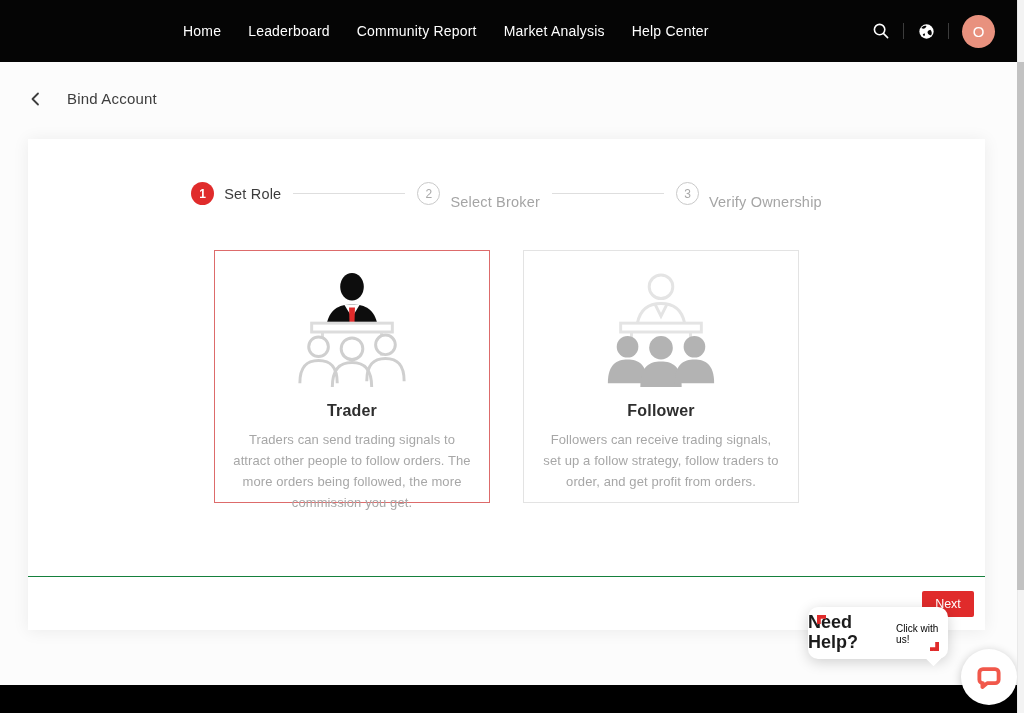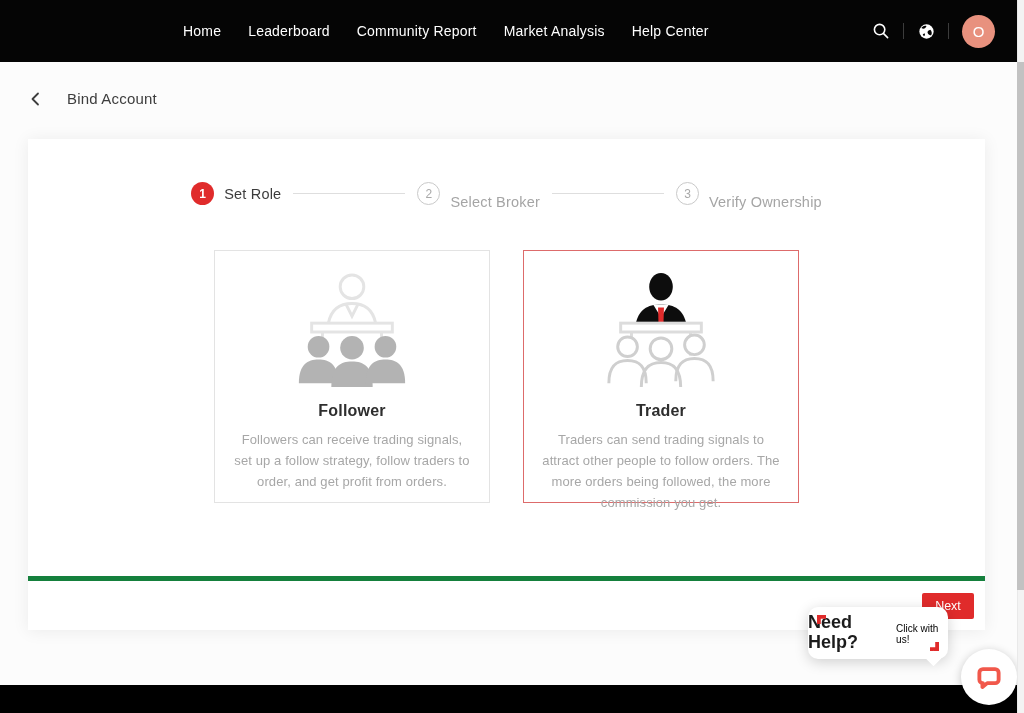--- a/index.html
+++ b/index.html
@@ -73,21 +73,21 @@
     border:1px solid #e3e3e3; text-align:center;
     padding:16px 17px 0; cursor:pointer;
   }
   .role-card.selected { border-color:#dd6b6b; }
   .role-icon { height:126px; display:flex; align-items:flex-end; justify-content:center; }
   .role-title { margin-top:9px; font-size:16px; font-weight:700; color:#2e2e2e; letter-spacing:.2px; }
   .role-desc { margin-top:9px; font-size:13px; color:#a7a7a7; line-height:1.62; letter-spacing:.1px; }
 
   
   .panel-footer {
-    margin-top:auto; border-top:5px solid #15803d; height:54px;
+    margin-top:auto; border-top:1px solid #15803d; height:54px;
     display:flex; align-items:center; justify-content:flex-end; padding-right:11px;
   }
   .next-btn {
     width:52px; height:26px; background:#e02b2b; color:#fff;
     font-size:12.5px; border:none; border-radius:2px; cursor:pointer;
     font-family:"Liberation Sans", sans-serif;
   }
 
   
   .help-tooltip {
@@ -187,20 +187,48 @@
     </div>
     <span class="connector"></span>
     <div class="step">
       <span class="step-circle inactive">3</span>
       <span class="step-label inactive">Verify Ownership</span>
     </div>
   </div>
 
   <div class="cards">
 
+    <div class="role-card selected">
+      <div class="role-icon">
+        <svg width="138" height="122" viewBox="0 0 140 124">
+
+          <line x1="40" y1="62" x2="40" y2="86" stroke="#dcdcdc" stroke-width="3"></line>
+          <line x1="100" y1="62" x2="100" y2="86" stroke="#dcdcdc" stroke-width="3"></line>
+
+          <g stroke="#cfcfcf" stroke-width="3" fill="#fff">
+            <circle cx="36" cy="77" r="10"></circle>
+            <path d="M17 114 C17 96 25 91 36 91 C47 91 55 96 55 114" fill="none"></path>
+            <circle cx="70" cy="79" r="11"></circle>
+            <path d="M50 118 C50 98 59 93 70 93 C81 93 90 98 90 118" fill="none"></path>
+            <circle cx="104" cy="75" r="10"></circle>
+            <path d="M85 112 C85 94 93 89 104 89 C115 89 123 94 123 112" fill="none"></path>
+          </g>
+
+          <ellipse cx="70" cy="16" rx="12" ry="14" fill="#0d0d0d"></ellipse>
+          <path d="M44 55 C47 39 56 34 70 34 C84 34 93 39 96 55 Z" fill="#0d0d0d"></path>
+          <polygon points="62,34 78,34 70,47" fill="#fff"></polygon>
+          <polygon points="67,37 73,37 72.5,55 67.5,55" fill="#e02b2b"></polygon>
+
+          <rect x="29" y="53" width="82" height="9" fill="#fff" stroke="#dcdcdc" stroke-width="3"></rect>
+        </svg>
+      </div>
+      <div class="role-title">Trader</div>
+      <div class="role-desc">Traders can send trading signals to attract other people to follow orders. The more orders being followed, the more commission you get.</div>
+    </div>
+
     <div class="role-card">
       <div class="role-icon">
         <svg width="138" height="122" viewBox="0 0 140 124">
 
           <g stroke="#e4e4e4" stroke-width="3" fill="none">
             <circle cx="70" cy="16" r="12"></circle>
             <path d="M46 53 C49 38 58 33 70 33 C82 33 91 38 94 53"></path>
             <path d="M64 34 L70 46 L76 34"></path>
             <line x1="40" y1="62" x2="40" y2="86"></line>
             <line x1="100" y1="62" x2="100" y2="86"></line>
@@ -214,48 +242,20 @@
             <path d="M49 118 C49 97 58 92 70 92 C82 92 91 97 91 118 Z"></path>
             <circle cx="104" cy="77" r="11"></circle>
             <path d="M84 114 C84 95 93 90 104 90 C115 90 124 95 124 114 Z"></path>
           </g>
         </svg>
       </div>
       <div class="role-title">Follower</div>
       <div class="role-desc">Followers can receive trading signals, set up a follow strategy, follow traders to order, and get profit from orders.</div>
     </div>
 
-    <div class="role-card selected">
-      <div class="role-icon">
-        <svg width="138" height="122" viewBox="0 0 140 124">
-
-          <line x1="40" y1="62" x2="40" y2="86" stroke="#dcdcdc" stroke-width="3"></line>
-          <line x1="100" y1="62" x2="100" y2="86" stroke="#dcdcdc" stroke-width="3"></line>
-
-          <g stroke="#cfcfcf" stroke-width="3" fill="#fff">
-            <circle cx="36" cy="77" r="10"></circle>
-            <path d="M17 114 C17 96 25 91 36 91 C47 91 55 96 55 114" fill="none"></path>
-            <circle cx="70" cy="79" r="11"></circle>
-            <path d="M50 118 C50 98 59 93 70 93 C81 93 90 98 90 118" fill="none"></path>
-            <circle cx="104" cy="75" r="10"></circle>
-            <path d="M85 112 C85 94 93 89 104 89 C115 89 123 94 123 112" fill="none"></path>
-          </g>
-
-          <ellipse cx="70" cy="16" rx="12" ry="14" fill="#0d0d0d"></ellipse>
-          <path d="M44 55 C47 39 56 34 70 34 C84 34 93 39 96 55 Z" fill="#0d0d0d"></path>
-          <polygon points="62,34 78,34 70,47" fill="#fff"></polygon>
-          <polygon points="67,37 73,37 72.5,55 67.5,55" fill="#e02b2b"></polygon>
-
-          <rect x="29" y="53" width="82" height="9" fill="#fff" stroke="#dcdcdc" stroke-width="3"></rect>
-        </svg>
-      </div>
-      <div class="role-title">Trader</div>
-      <div class="role-desc">Traders can send trading signals to attract other people to follow orders. The more orders being followed, the more commission you get.</div>
-    </div>
-
   </div>
 
   <div class="panel-footer">
     <button class="next-btn">Next</button>
   </div>
 </div>
 
 <div class="help-tooltip">
   <span class="corner-mark tl"></span>
   <span class="help-title">Need Help?</span>

